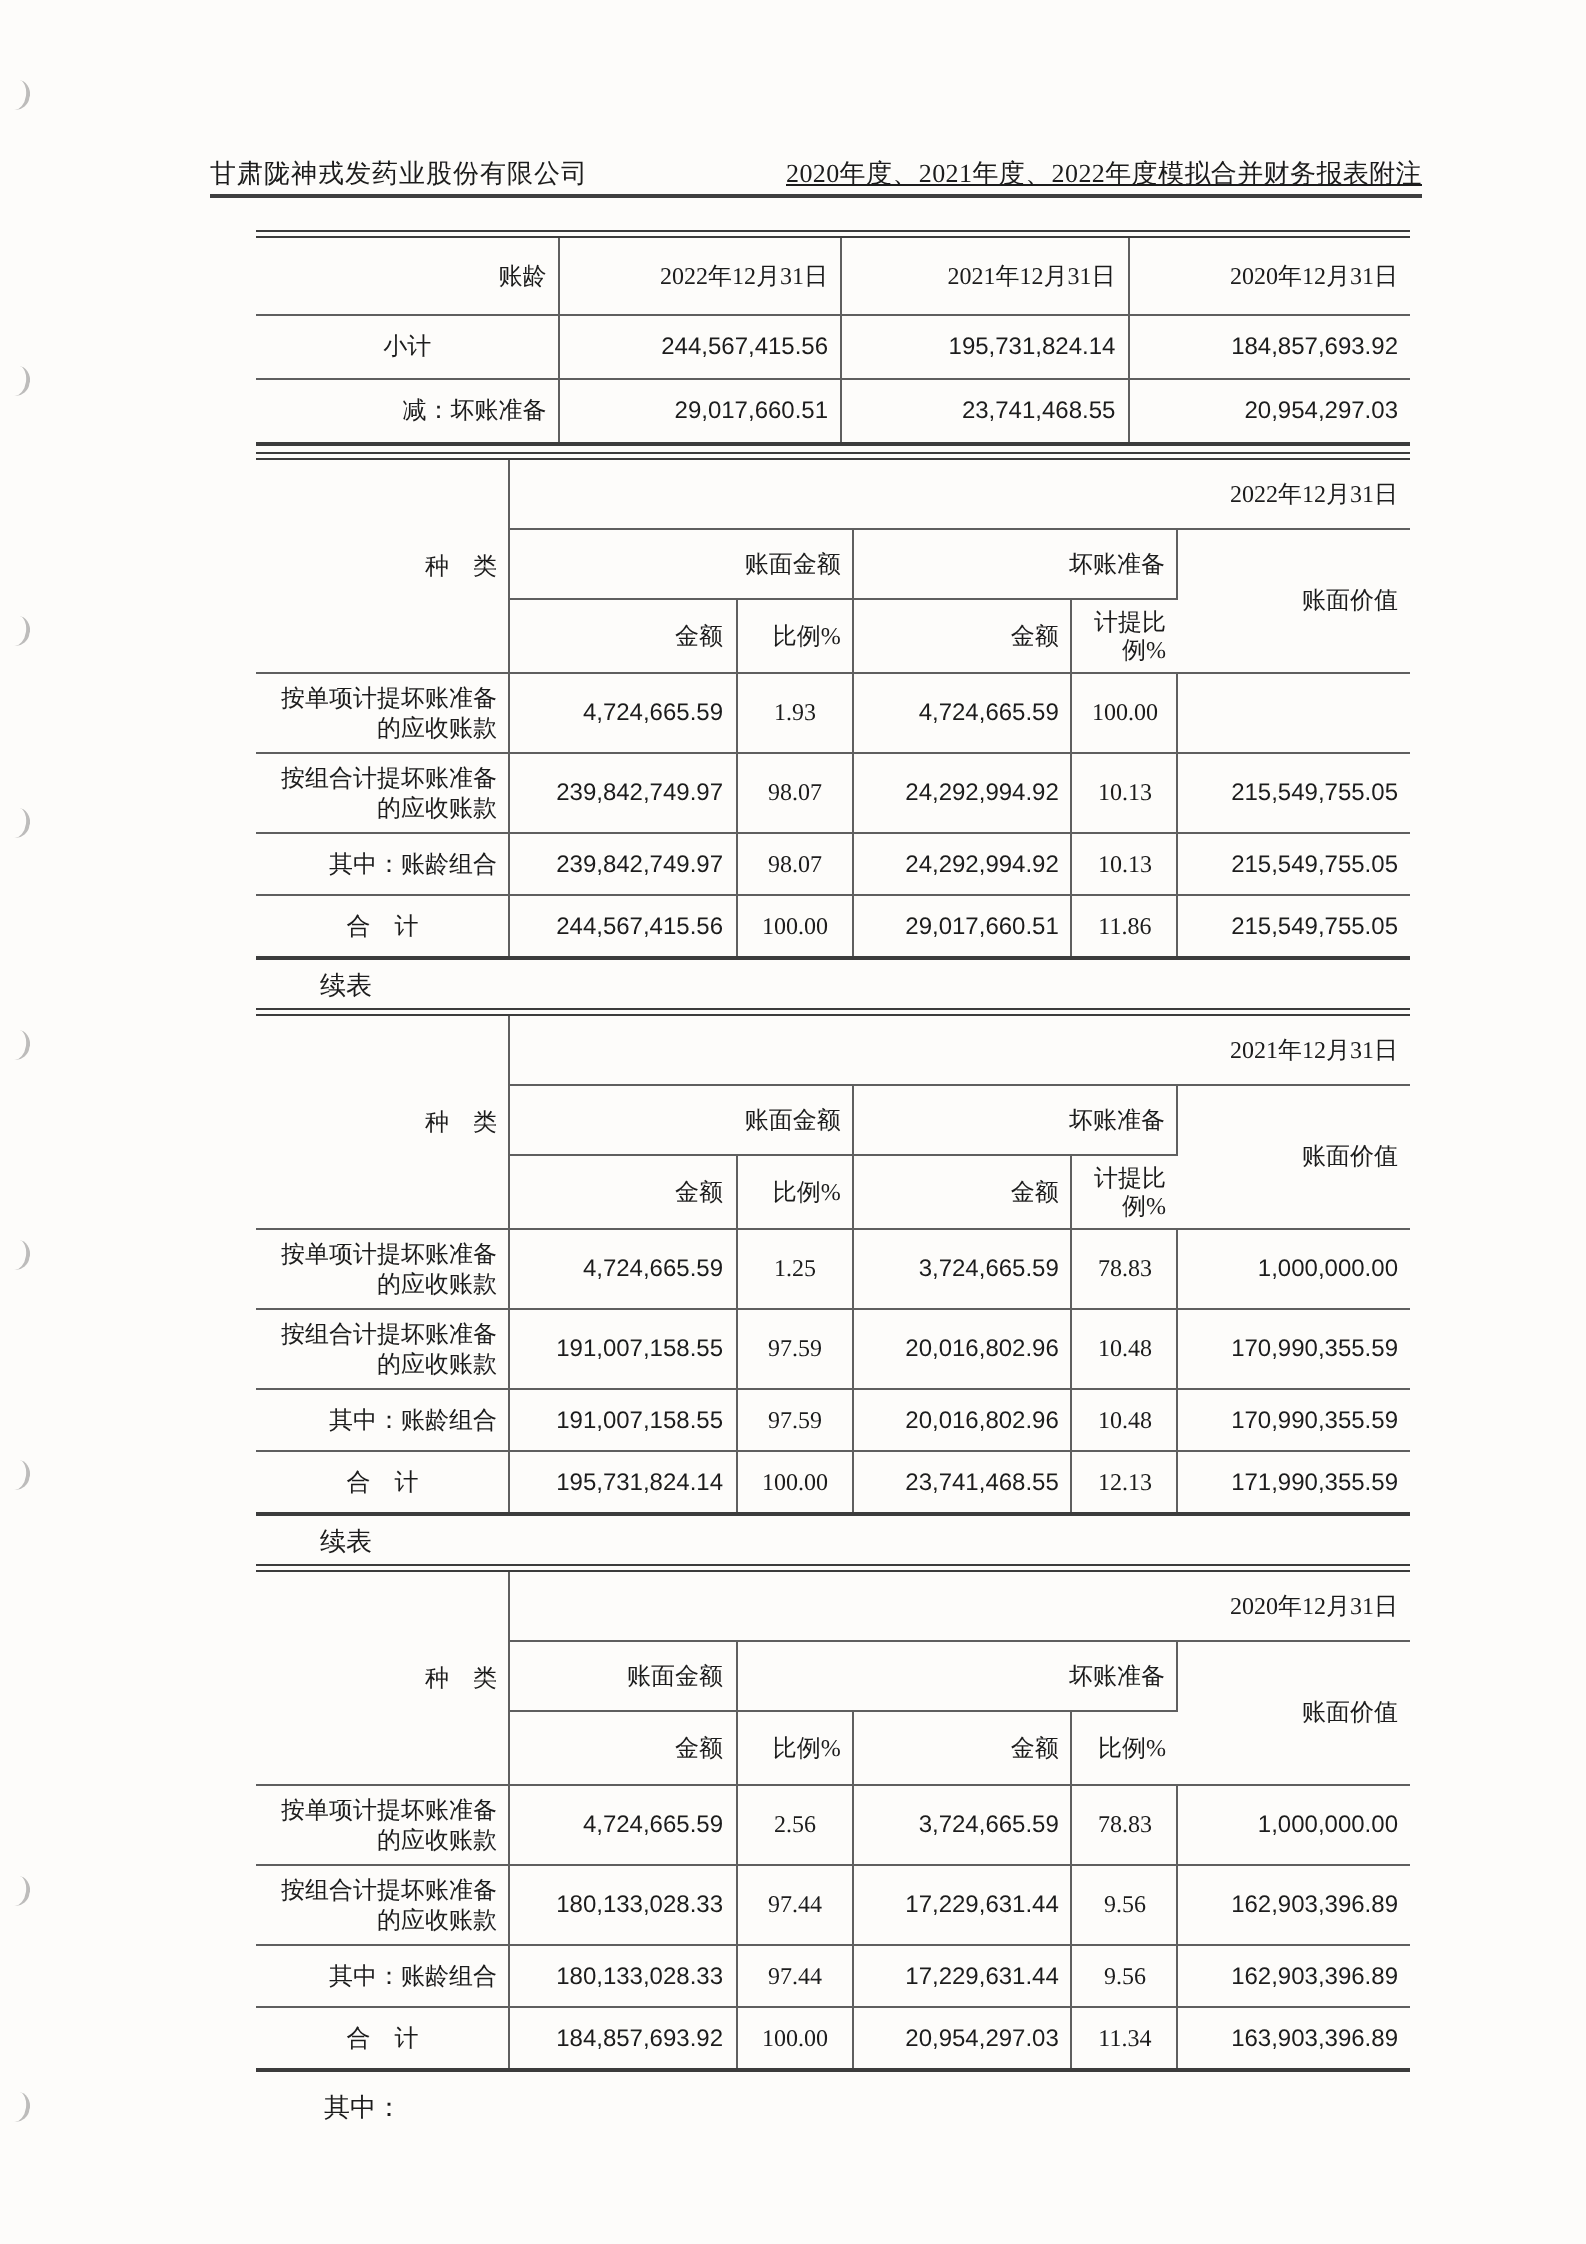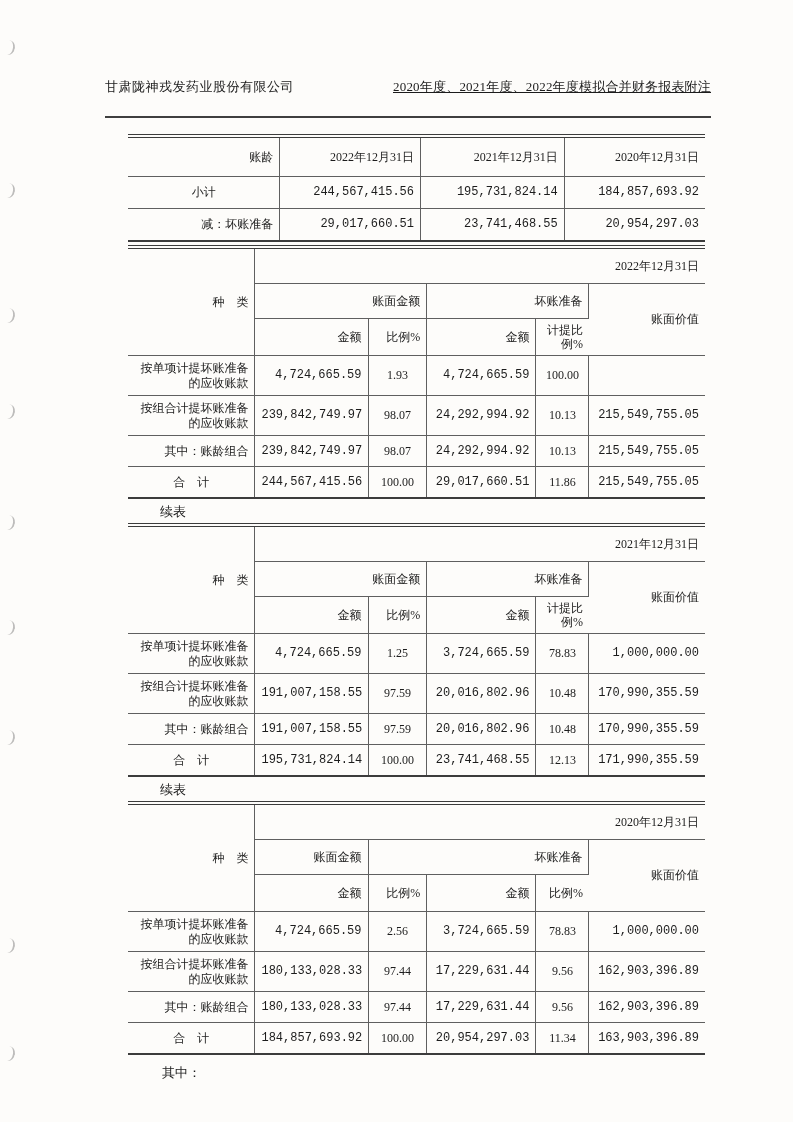--- a/index.html
+++ b/index.html
@@ -18,21 +18,21 @@
   .artifact{
     position:absolute;left:4px;width:9px;height:15px;
     border-right:2px solid rgba(110,110,110,.45);
     border-radius:0 60% 60% 0 / 0 50% 50% 0;
     transform:rotate(8deg);
   }
   
   .doc-header{
     display:flex;justify-content:space-between;align-items:flex-end;
     margin:0 -6px 0 -23px;
-    padding-bottom:20px;
+    padding-bottom:1px;
     border-bottom:2px solid #3f3f3f;
     font-size:13px;
     white-space:nowrap;
   }
   .doc-header .left{letter-spacing:.5px;}
   .doc-header .right{letter-spacing:.2px;text-decoration:underline;}
   
   table.tbl{
     width:100%;
     border-collapse:collapse;
@@ -48,21 +48,21 @@
     vertical-align:middle;
     font-weight:normal;
     line-height:15px;
     overflow:hidden;
   }
   .tbl th:last-child,.tbl td:last-child{border-right:none;}
   .tbl tr:last-child td{border-bottom:none;}
   .tbl thead th{text-align:right;}
   .center{text-align:center;}
   .left-lbl{text-align:right;padding-left:5px;}
-  .num{text-align:right;padding-right:10px;font-family:Liberation Mono, monospace;}
+  .num{text-align:right;padding-right:10px;font-family:Liberation Sans, sans-serif;}
   
   .t1{margin-top:16px;}
   .t1 th{height:34px;}
   .t1 td{height:27px;}
   
   .section-title{margin:5px 0 0 26px;font-size:13px;height:18px;line-height:18px;}
   .continued{margin:5px 0 0 32px;font-size:13px;height:16px;line-height:16px;font-family:Liberation Serif, serif;}
   
   .mt{margin-top:3px;}
   .mt tr.hr1 th{height:30px;}

